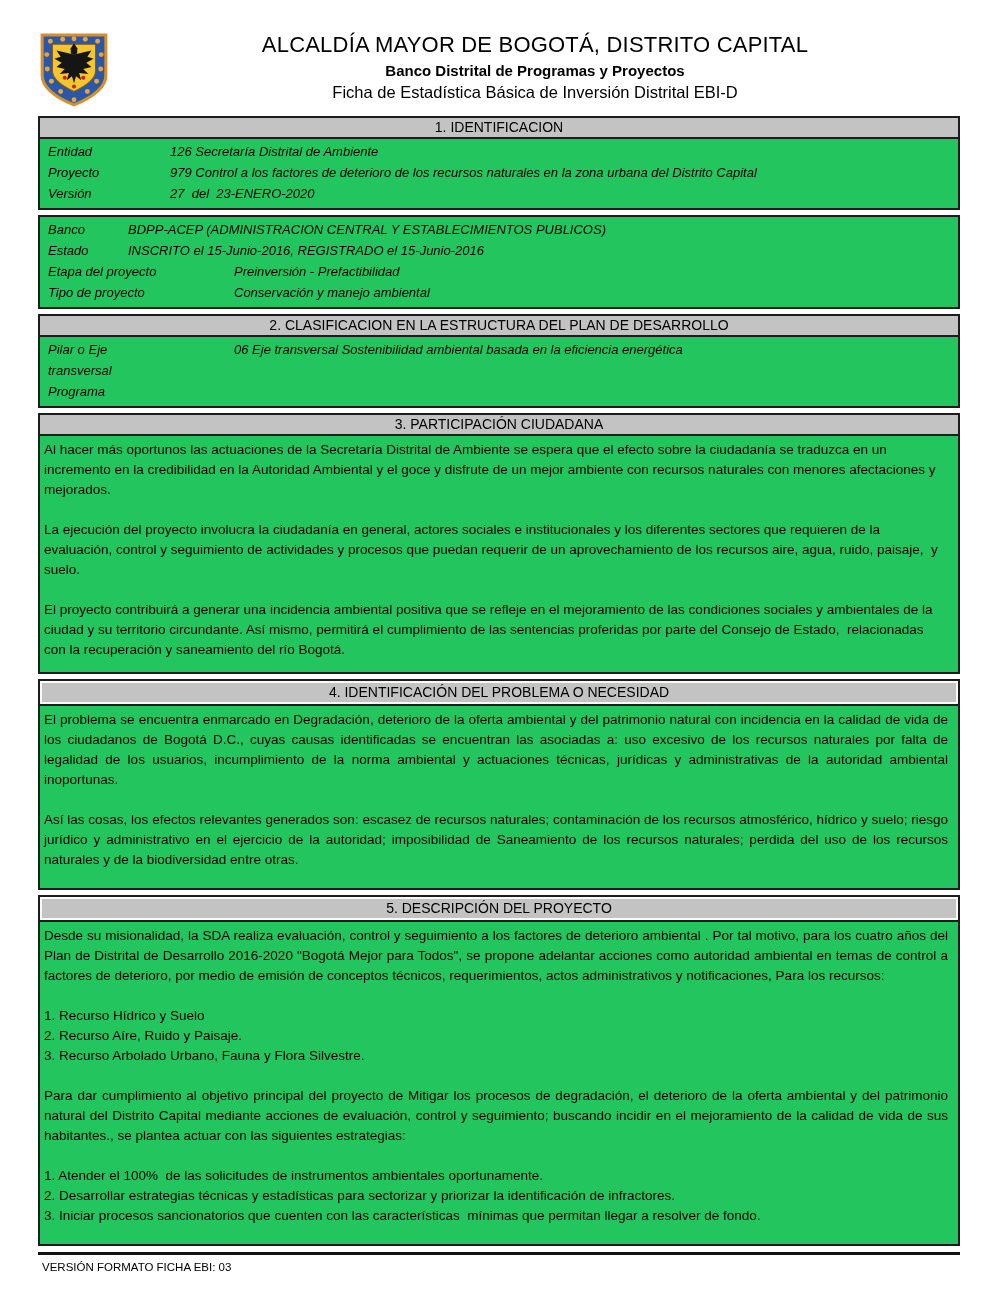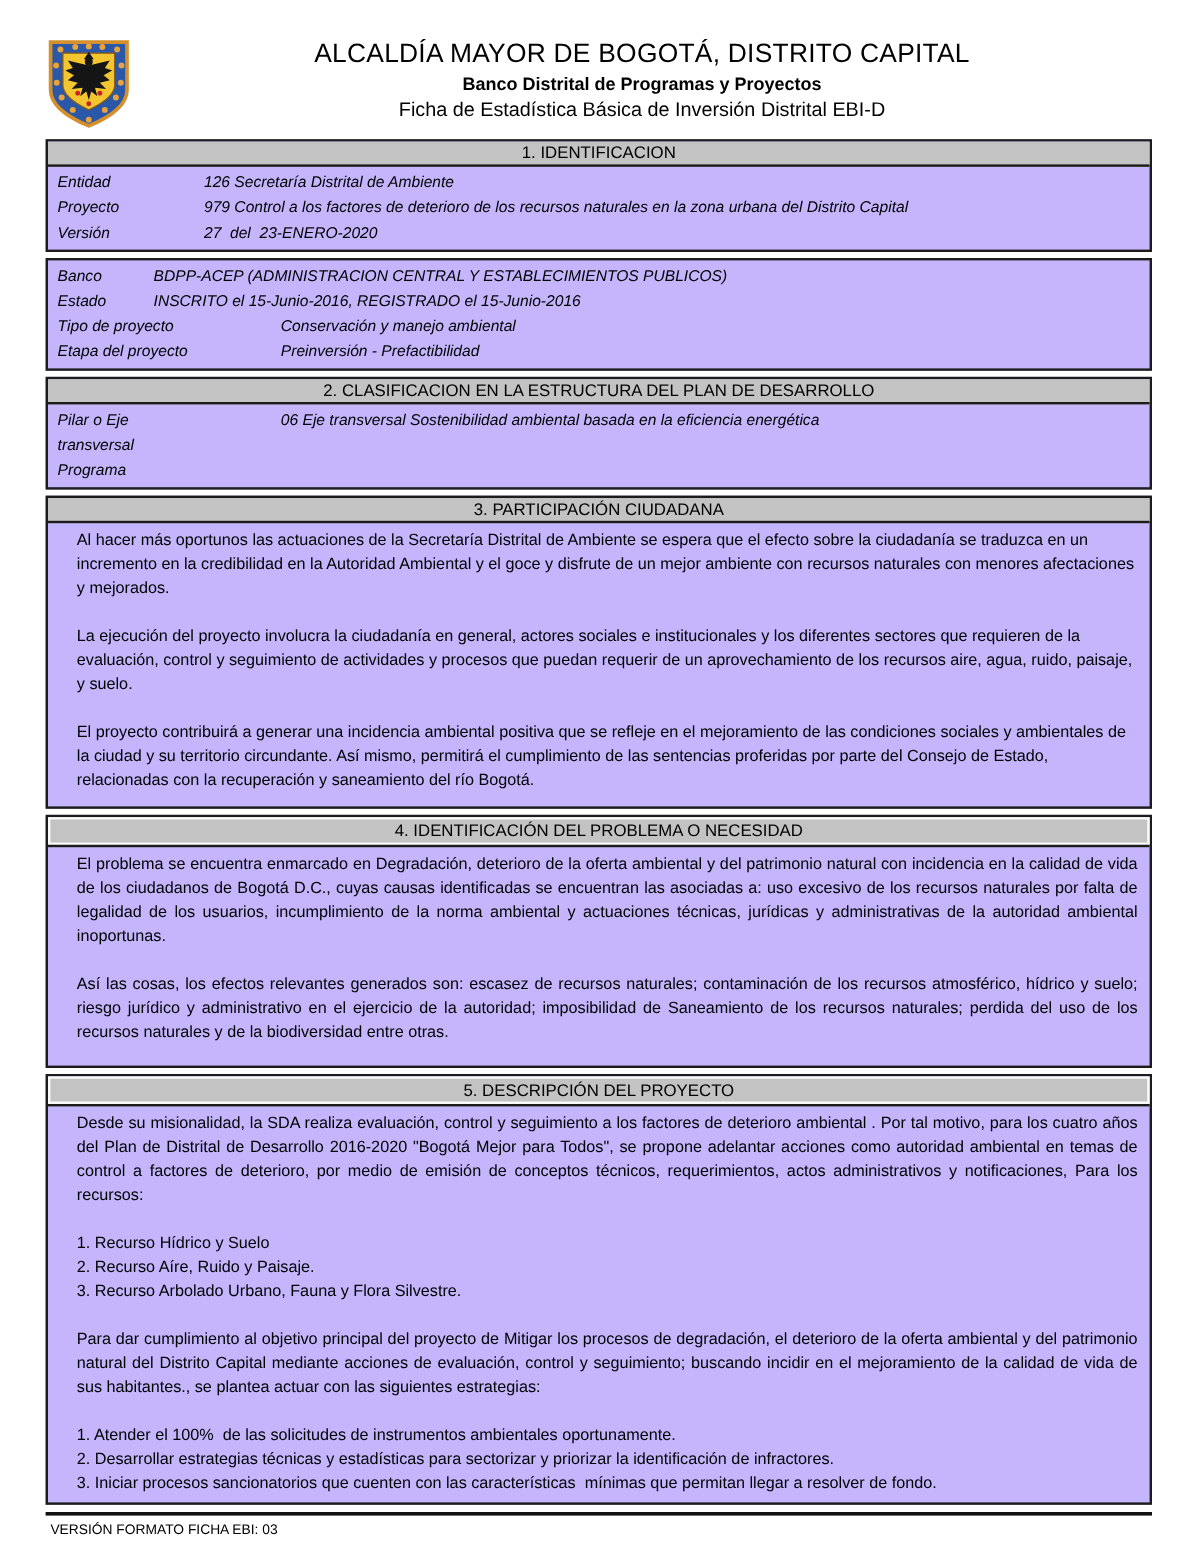--- a/index.html
+++ b/index.html
@@ -13,35 +13,35 @@
 
   
   .doc-header { display: flex; align-items: flex-start; margin-bottom: 8px; }
   .crest { width: 72px; height: 76px; flex: 0 0 72px; margin-top: 2px; }
   .titles { flex: 1; text-align: center; padding-top: 2px; }
   .title-main { font-size: 22px; letter-spacing: 0.2px; margin-bottom: 4px; }
   .title-sub  { font-size: 15px; margin-bottom: 4px; font-weight: bold; }
   .title-doc  { font-size: 16.5px; }
 
   
-  .box { border: 2px solid #1c1c1c; background: #c4b5fd; margin-bottom: 5px; }
+  .box { border: 2px solid #1c1c1c; background: #22c55e; margin-bottom: 5px; }
   .band {
     background: #c3c3c3; border-bottom: 2px solid #1c1c1c;
     text-align: center; font-size: 14px; padding: 1px 0 2px 0;
   }
   .band.inset { box-shadow: inset 0 0 0 2px #fafafa; padding: 3px 0 4px 0; }
   .rows { padding: 2px 8px 4px 8px; }
   .row { display: flex; font-size: 13px; line-height: 21px; font-style: italic; }
   .row .lbl { flex: 0 0 auto; white-space: pre-wrap; }
   .row .val { white-space: pre-wrap; }
   .lw-120 .lbl { width: 122px; }
   .lw-72  .lbl { width: 80px; }
   .lw-180 .lbl { width: 186px; }
   .content {
-    padding: 4px 10px 6px 24px; font-size: 13.5px; line-height: 20px;
+    padding: 4px 10px 6px 4px; font-size: 13.5px; line-height: 20px;
     white-space: pre-wrap;
   }
   .content.justify { text-align: justify; }
   .mh236 { min-height: 236px; }
   .mh182 { min-height: 182px; border-radius: 10px; }
   .mh322 { min-height: 322px; }
 
   
   .footer { border-top: 3px solid #111; margin-top: 6px; padding-top: 4px; }
   .footer-version { font-size: 11.5px; padding: 2px 4px 4px 4px; }
@@ -109,26 +109,26 @@
     <div class="rows">
       <div class="row lw-72">
         <span class="lbl">Banco</span>
         <span class="val">BDPP-ACEP (ADMINISTRACION CENTRAL Y ESTABLECIMIENTOS PUBLICOS)</span>
       </div>
       <div class="row lw-72">
         <span class="lbl">Estado</span>
         <span class="val">INSCRITO el 15-Junio-2016, REGISTRADO el 15-Junio-2016</span>
       </div>
       <div class="row lw-180">
+        <span class="lbl">Etapa del proyecto</span>
+        <span class="val">Preinversión - Prefactibilidad</span>
+      </div>
+      <div class="row lw-180">
         <span class="lbl">Tipo de proyecto</span>
         <span class="val">Conservación y manejo ambiental</span>
-      </div>
-      <div class="row lw-180">
-        <span class="lbl">Etapa del proyecto</span>
-        <span class="val">Preinversión - Prefactibilidad</span>
       </div>
     </div>
   </div>
 
   <div class="box">
     <div class="band">2. CLASIFICACION EN LA ESTRUCTURA DEL PLAN DE DESARROLLO</div>
     <div class="rows">
       <div class="row lw-180">
         <span class="lbl">Pilar o Eje
 transversal</span>

